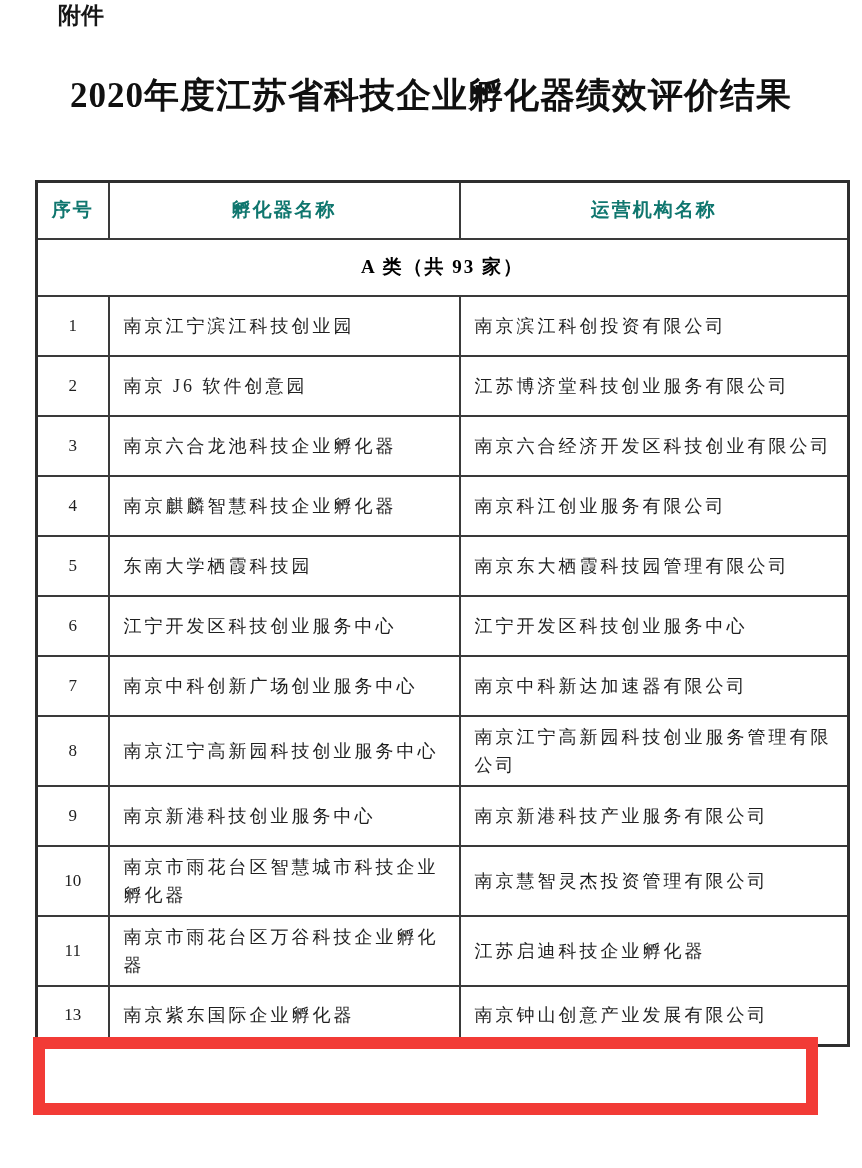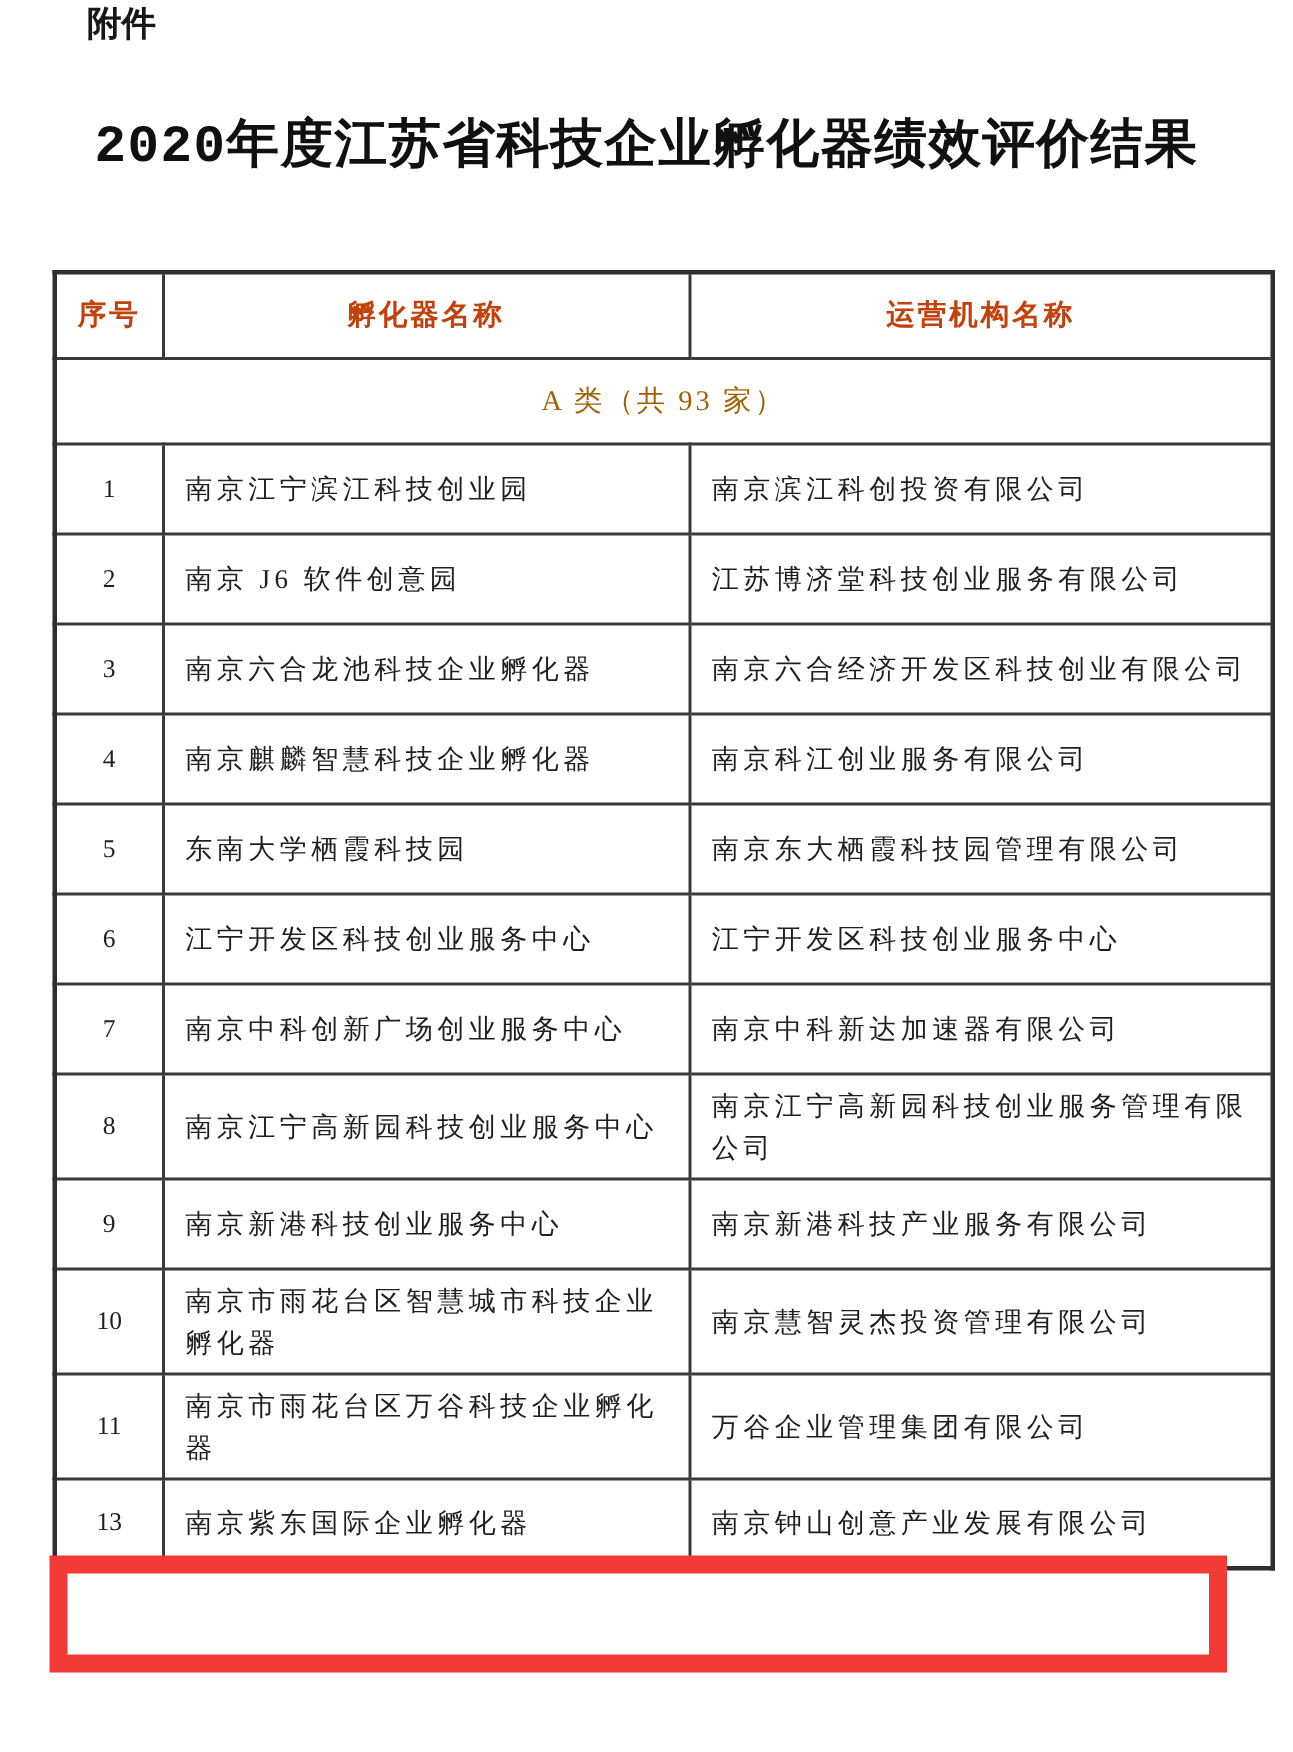--- a/index.html
+++ b/index.html
@@ -16,21 +16,21 @@
   .attachment-label {
     position: absolute; left: 58px; top: 0;
     font-family: "Liberation Sans", "DejaVu Sans", sans-serif;
     font-weight: 700; font-size: 23px; color: #161616;
   }
   .doc-title {
     position: absolute; top: 72px; left: 0; width: 100%;
     text-align: center;
     font-weight: 700; font-size: 35px; letter-spacing: 1px;
     color: #101010;
-    font-family: Liberation Mono, monospace;
+    font-family: Liberation Serif, serif;
   }
 
   table.results {
     position: absolute; left: 35px; top: 180px;
     width: 812px;
     border-collapse: collapse;
     table-layout: fixed;
   }
   table.results col.c1 { width: 72px; }
   table.results col.c2 { width: 351px; }
@@ -40,27 +40,27 @@
     border: 2px solid #3a3a3a;
     vertical-align: middle;
     background: #ffffff;
   }
   table.results { border: 3px solid #2f2f2f; }
 
   tr.header-row th {
     height: 57px;
     font-family: "Liberation Sans", "DejaVu Sans", sans-serif;
     font-weight: 700; font-size: 19px; letter-spacing: 2px;
-    text-align: center; color: #c2410c;
+    text-align: center; color: #0f766e;
   }
   tr.section-row td {
     height: 57px;
     text-align: center;
-    font-weight: 400; font-size: 19px; letter-spacing: 2px;
-    color: #a16207;
+    font-weight: 700; font-size: 19px; letter-spacing: 2px;
+    color: #000000;
     font-family: "Liberation Serif", "DejaVu Serif", serif;
   }
   tr.data-row td { height: 60px; }
   td.cell-no {
     text-align: center;
     font-size: 17px; color: #1f1f1f;
   }
   td.cell-name, td.cell-operator {
     text-align: left;
     padding: 6px 4px 6px 14px;
@@ -148,21 +148,21 @@
         <td class="cell-operator">南京新港科技产业服务有限公司</td>
       </tr>
       <tr class="data-row">
         <td class="cell-no">10</td>
         <td class="cell-name">南京市雨花台区智慧城市科技企业孵化器</td>
         <td class="cell-operator">南京慧智灵杰投资管理有限公司</td>
       </tr>
       <tr class="data-row">
         <td class="cell-no">11</td>
         <td class="cell-name">南京市雨花台区万谷科技企业孵化器</td>
-        <td class="cell-operator">万谷企业管理集团有限公司</td>
+        <td class="cell-operator">江苏启迪科技企业孵化器</td>
       </tr>
       <tr class="data-row">
         <td class="cell-no">13</td>
         <td class="cell-name">南京紫东国际企业孵化器</td>
         <td class="cell-operator">南京钟山创意产业发展有限公司</td>
       </tr>
     </tbody>
   </table>
 
   <div class="highlight-box" style="border-color: rgb(242, 59, 54); left: 33px; width: 785px; top: 1036.5px; height: 78px;"></div>

